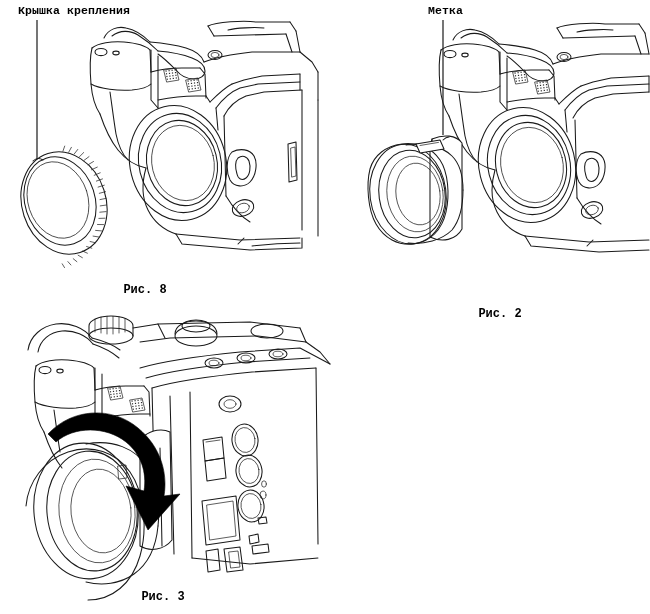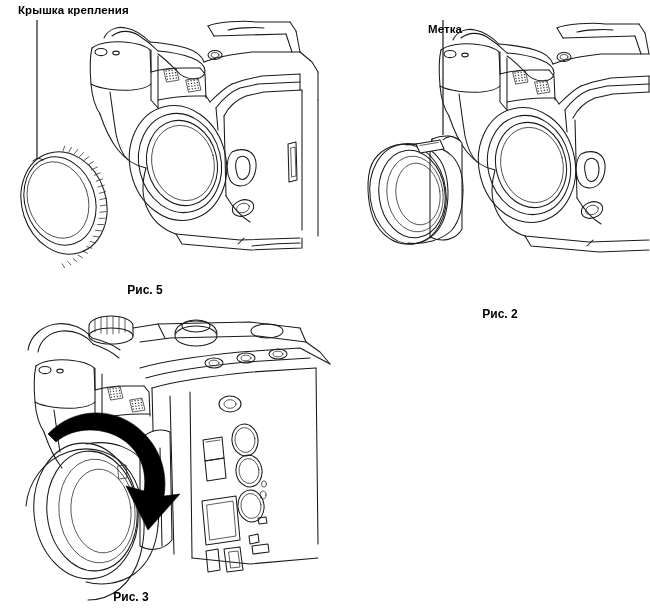--- a/index.html
+++ b/index.html
@@ -15,20 +15,21 @@
     overflow: hidden;
     font-family: "Liberation Sans", "DejaVu Sans", sans-serif;
     color: #000000;
     -webkit-font-smoothing: none;
   }
   .page {
     position: absolute;
     inset: 0;
     width: 650px;
     height: 614px;
+    font-family: Liberation Mono, monospace;
   }
   .callout-label {
     position: absolute;
     font-size: 11.5px;
     font-weight: bold;
     letter-spacing: 0.1px;
     white-space: nowrap;
     line-height: 13px;
     color: #000;
   }
@@ -243,21 +244,21 @@
         <path class="ln-thin" d="M68.7 152.2 L71.4 147.3"></path>
         <path class="ln-thin" d="M62.9 151.3 L64.7 146.1"></path>
       </g>
 
       <path class="ln" d="M33 161 C36 158 40 158 43 160"></path>
     </g>
   </svg>
 
   <div class="callout-label" style="left:18px; top:4px;">Крышка крепления</div>
 
-  <div class="fig-caption" style="left:110px; top:283px; width:70px;">Рис. 5</div>
+  <div class="fig-caption" style="left:110px; top:283px; width:70px;">Рис. 8</div>
 
   <svg class="figure-svg" style="left:340px; top:0px; width:310px; height:285px;" viewBox="0 0 310 285">
 
     <line class="leader" x1="103" y1="20" x2="103" y2="135"></line>
 
     <g>
       <path class="ln" d="M113 40 C117 31 127 28 135 30 C145 32 153 38 159 44"></path>
       <path class="ln" d="M121 38 C129 32 139 32 147 37 C155 42 162 48 167 53"></path>
       <path class="ln" d="M159 44 C171 45 185 47 195 50 C205 53 211 58 213 64"></path>
       <path class="ln" d="M167 53 C179 54 191 56 201 60 C209 63 214 68 214 73
@@ -381,21 +382,21 @@
       <path class="ln" d="M92 139 L92 150"></path>
 
       <g>
         <path class="ln-fill" d="M76 144 L100 140 L104 149 L80 153 Z"></path>
         <path class="ln-thin" d="M80 145.5 L98.5 142.4"></path>
       </g>
       <path class="ln" d="M103 140 C105 138 107 137 109 137"></path>
     </g>
   </svg>
 
-  <div class="callout-label" style="left:428px; top:4px;margin-top:19px;">Метка</div>
+  <div class="callout-label" style="left:428px; top:4px;">Метка</div>
 
   <div class="fig-caption" style="left:465px; top:283px; width:70px;margin-top:24px;">Рис. 2</div>
 
   <svg class="figure-svg" style="left:0px; top:308px; width:345px; height:275px;" viewBox="0 0 345 275">
 
     <g>
 
       <path class="ln" d="M28 42 C30 28 42 18 56 16 C70 14 84 20 92 30"></path>
       <path class="ln" d="M38 44 C40 32 50 24 62 23 C74 22 86 27 93 36"></path>
       <path class="ln" d="M92 30 C100 32 112 36 120 42"></path>
@@ -551,15 +552,15 @@
                  L148 222
                  L126 178
                  L144 183
                  C147 164 141 146 126 134
                  C106 118 74 118 56 134
                  Z"></path>
       </g>
     </g>
   </svg>
 
-  <div class="fig-caption" style="left:96px; top:590px; width:70px;">Рис. 3</div>
+  <div class="fig-caption" style="left:128px; top:590px; width:70px;">Рис. 3</div>
 
 </div>
 
 </body></html>

